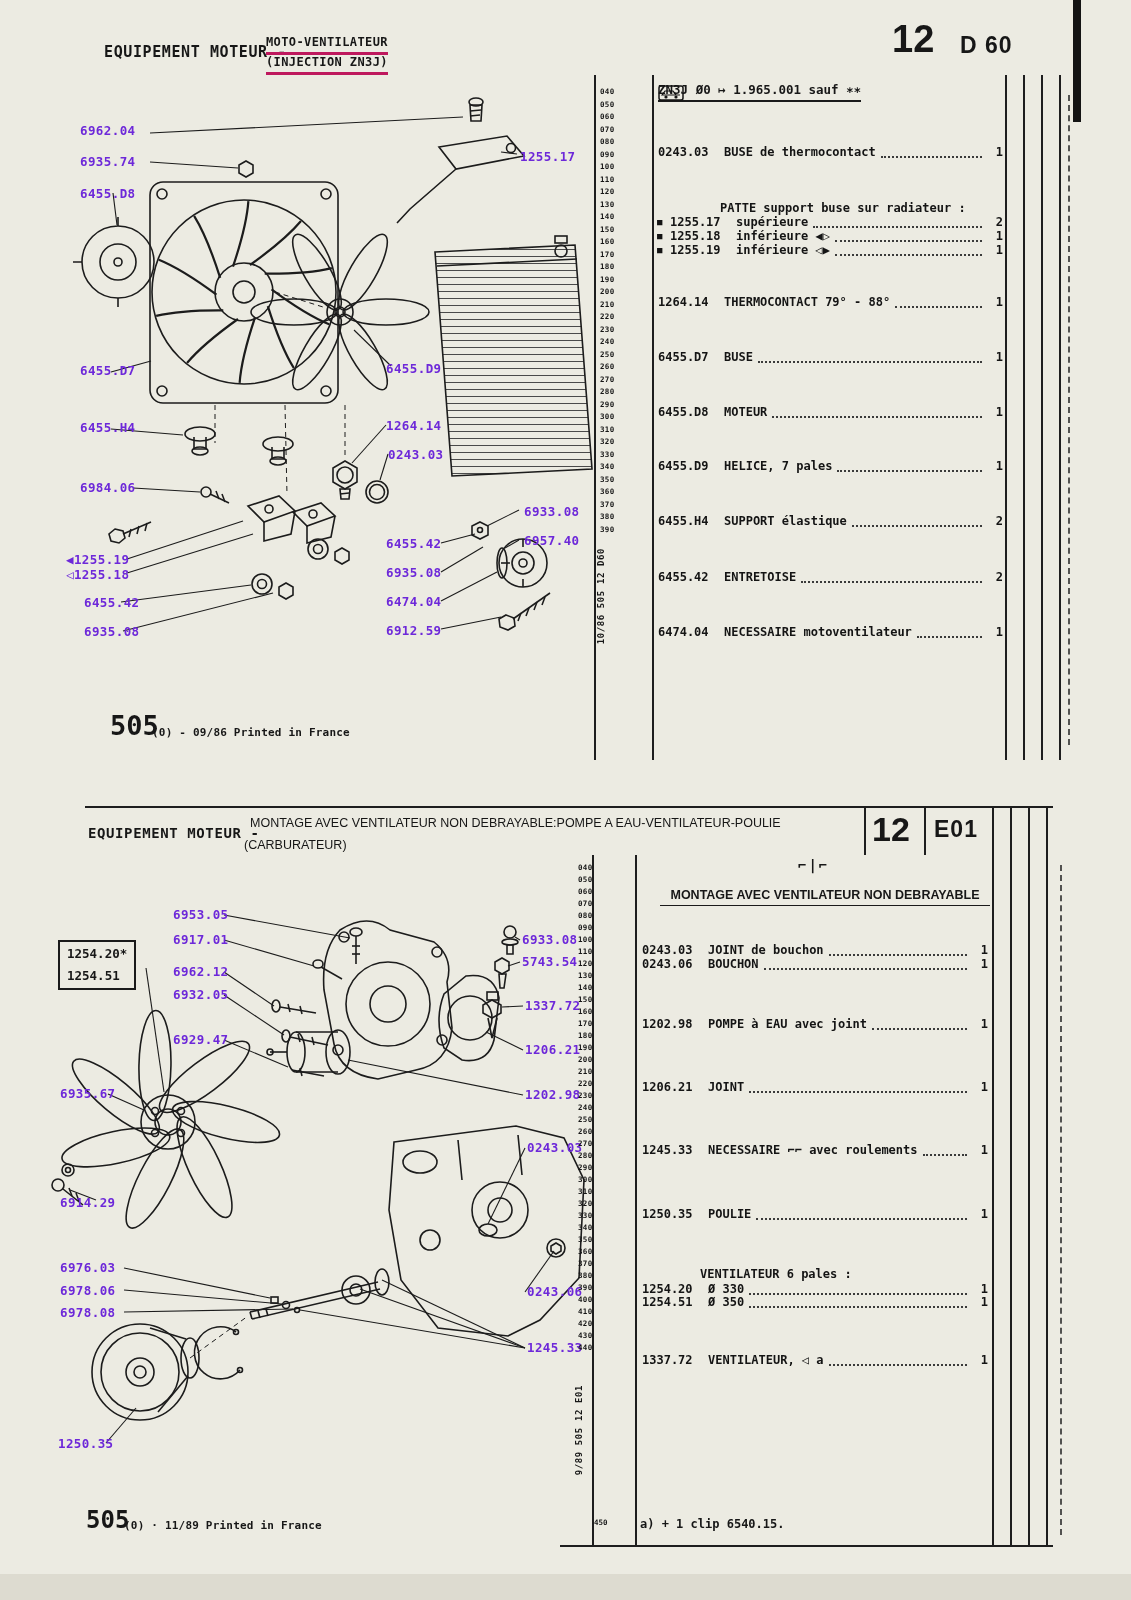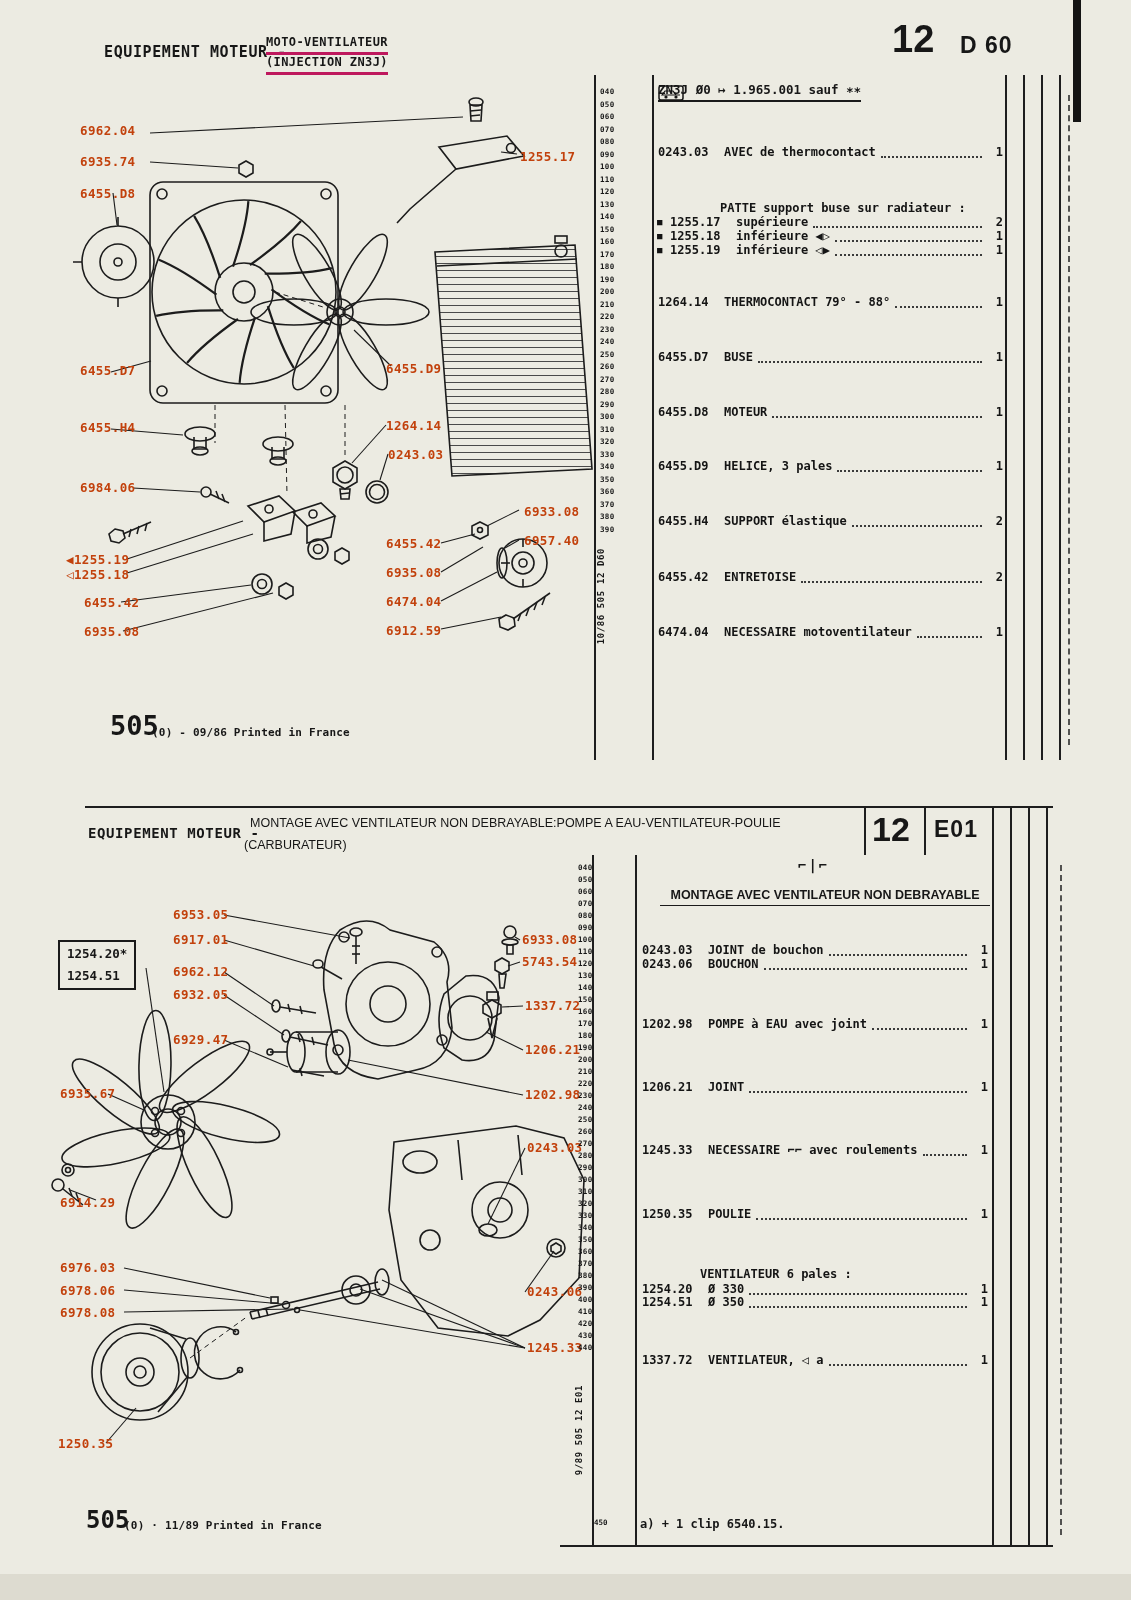--- a/index.html
+++ b/index.html
@@ -6,21 +6,21 @@
   html,body { width:1131px; height:1600px; }
   body {
     position:relative; overflow:hidden;
     background:#ecebe2;
     color:#171717;
     font-family:"DejaVu Sans Mono","Liberation Mono",monospace;
   }
   .vline { position:absolute; width:2px; background:#1e1e1e; }
   .hline { position:absolute; height:2px; background:#1e1e1e; }
   .dashline { position:absolute; width:0; border-left:2px dashed #2c2c2c; opacity:.8; }
-  .lbl { position:absolute; font:bold 12.5px/1.1 "DejaVu Sans Mono",monospace; letter-spacing:.4px; white-space:nowrap; color:#c2410c;text-align:center; }
+  .lbl { position:absolute; font:bold 12.5px/1.1 "DejaVu Sans Mono",monospace; letter-spacing:.4px; white-space:nowrap; color:#6d28d9;text-align:center; }
   .row { position:absolute; display:flex; align-items:baseline; font:bold 12px/1.15 "DejaVu Sans Mono",monospace; color:#141414; white-space:nowrap; }
   .row .ref { flex:none; width:66px; }
   .row .desc { flex:none; }
   .row .leader { flex:1 1 8px; min-width:8px; border-bottom:2px dotted #3a3a3a; align-self:flex-end; margin:0 3px 2px 5px; }
   .row .qty { flex:none; width:18px; text-align:right; }
   .row .marker { position:absolute; left:-13px; top:1px; font-size:9px; }
   .indent { padding-left:62px; }
   .h-title { position:absolute; font:bold 15px/1.1 "DejaVu Sans Mono",monospace; letter-spacing:.6px; }
   .h-sub { position:absolute; font:bold 12px/1.1 "DejaVu Sans Mono",monospace; border-bottom:3px solid #be185d; padding-bottom:3px; letter-spacing:.4px; }
   .h-sub-sans { position:absolute; font:12.5px/1.25 "Liberation Sans",sans-serif; color:#161616; }
@@ -310,21 +310,21 @@
       <rect x="1" y="1" width="24" height="14" rx="2" fill="none" stroke="#151515" stroke-width="1.5"></rect>
       <path d="M4 10 l3 -4 h8 l3 4 z M4 10 h18" fill="none" stroke="#151515" stroke-width="1.2"></path>
       <circle cx="8" cy="12" r="1.6" fill="#151515"></circle>
         <circle cx="18" cy="12" r="1.6" fill="#151515"></circle>
     </svg>
     <span class="vtext">ZN3J Ø0 ↦ 1.965.001 sauf ∗∗</span>
   </div>
 
   <div class="row" style="left:658px;top:146px;width:345px">
     <span class="ref">0243.03</span>
-    <span class="desc">AVEC de thermocontact</span>
+    <span class="desc">BUSE de thermocontact</span>
     <span class="leader"></span>
     <span class="qty">1</span>
   </div>
   <div class="row" style="left:658px;top:202px;width:345px">
     <span class="desc indent">PATTE support buse sur radiateur :</span>
   </div>
   <div class="row" style="left:670px;top:216px;width:333px">
     <span class="marker">■</span>
     <span class="ref">1255.17</span>
     <span class="desc">supérieure</span>
@@ -358,21 +358,21 @@
     <span class="qty">1</span>
   </div>
   <div class="row" style="left:658px;top:406px;width:345px">
     <span class="ref">6455.D8</span>
     <span class="desc">MOTEUR</span>
     <span class="leader"></span>
     <span class="qty">1</span>
   </div>
   <div class="row" style="left:658px;top:460px;width:345px">
     <span class="ref">6455.D9</span>
-    <span class="desc">HELICE, 3 pales</span>
+    <span class="desc">HELICE, 7 pales</span>
     <span class="leader"></span>
     <span class="qty">1</span>
   </div>
   <div class="row" style="left:658px;top:515px;width:345px">
     <span class="ref">6455.H4</span>
     <span class="desc">SUPPORT élastique</span>
     <span class="leader"></span>
     <span class="qty">2</span>
   </div>
   <div class="row" style="left:658px;top:571px;width:345px">

